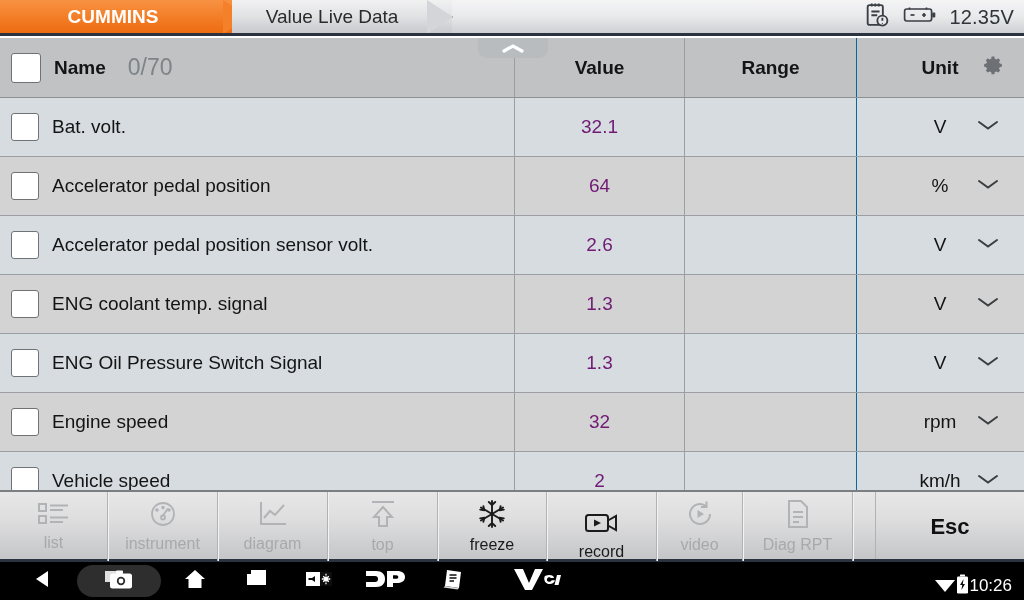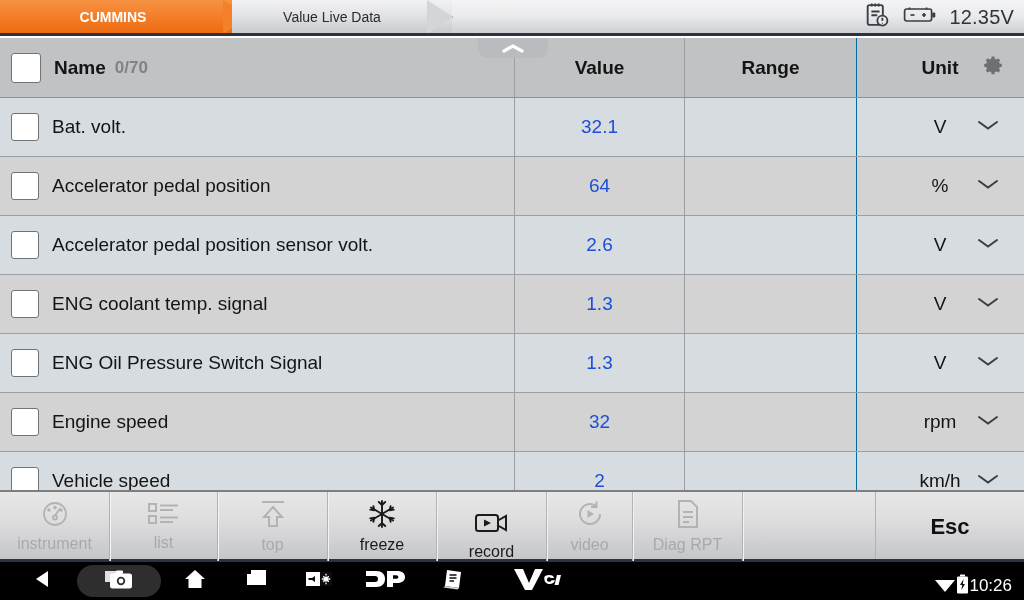--- a/index.html
+++ b/index.html
@@ -17,21 +17,21 @@
     background: linear-gradient(to bottom, #f4f4f5 0%, #e9eaec 45%, #c9cbcf 100%);
     overflow: hidden;
   }
   .topbar-underline {
     position: absolute; left: 0; top: 33px; width: 1024px; height: 5px;
     background: #2b3340;
   }
   .tab {
     position: absolute; top: 0; height: 34px;
     display: flex; align-items: center;
-    font-size: 14px;
+    font-size: 19px;
   }
   .tab-active {
     left: 0; width: 248px;
     background: linear-gradient(to bottom,#f79243 0%, #f4802a 45%, #ec6a10 100%);
     color: #ffffff; font-weight: bold;
     justify-content: center;
     padding-right: 22px;
   }
   .tab-active::after {
     content: ""; position: absolute; right: -1px; top: 0;
@@ -90,23 +90,23 @@
   .c-unit  { width: 166px; display: flex; align-items: center; justify-content: center;
              position: relative; }
 
   .chk {
     width: 28px; height: 28px; background: #ffffff;
     border: 1px solid #6f7376; border-radius: 3px; flex: 0 0 auto;
   }
   .row.header .chk { width: 30px; height: 30px; }
   .name-text { margin-left: 13px; font-size: 19px; color: #141414; white-space: nowrap; }
   .row.header .name-text { font-weight: bold; font-size: 19px; }
-  .name-count { margin-left: 9px; font-size: 17px; color: #7e8388; font-weight: bold; }
+  .name-count { margin-left: 22px; font-size: 23px; color: #7e8388; font-weight: normal; }
   .col-head { font-size: 19px; font-weight: bold; color: #141414; }
-  .val-text { font-size: 19px; color: #1d4ed8; }
+  .val-text { font-size: 19px; color: #701a75; }
   .unit-text { font-size: 19px; color: #141414; }
   .chev-cell { position: absolute; right: 22px; top: 50%; transform: translateY(-50%); }
   .gear-cell { position: absolute; right: 18px; top: 50%; transform: translateY(-50%); }
 
   
   .collapse-handle {
     position: absolute; left: 478px; top: 38px; width: 70px; height: 20px;
     background: #b9bcbf; border-radius: 0 0 9px 9px;
     display: flex; align-items: flex-start; justify-content: center;
     z-index: 5; padding-top: 3px;
@@ -356,38 +356,45 @@
             <span class="chev-cell"><svg width="26" height="15" viewBox="0 0 26 15" fill="none" stroke="#3b3f42" stroke-width="2" stroke-linecap="round">
                 <path d="M4 4.5 L13 11 L22 4.5"></path>
               </svg></span>
           </div>
         </div>
       </div>
   </div>
 
   <div class="toolbar">
     <div id="toolbar-container" style="display:flex;">
+        <div class="tb-btn disabled" style="width: 108px;">
+          <span><svg width="34" height="26" viewBox="0 0 34 26" fill="none" stroke="#b1b3b6" stroke-width="2">
+              <rect x="2" y="3" width="7" height="7"></rect>
+              <rect x="2" y="15" width="7" height="7"></rect>
+              <path d="M13 4.5h18M13 9h13M13 16.5h18M13 21h13"></path>
+            </svg></span>
+          <span class="tb-label">list</span>
+        </div>
         <div class="tb-btn disabled" style="width: 110px;">
           <span><svg width="32" height="28" viewBox="0 0 32 28" fill="none" stroke="#b1b3b6" stroke-width="1.8">
               <circle cx="16" cy="14" r="11"></circle>
               <circle cx="16" cy="17.5" r="2"></circle>
               <path d="M16 15.5 L21 8.5"></path>
               <circle cx="10" cy="10" r=".9" fill="#b1b3b6"></circle>
               <circle cx="16" cy="7.5" r=".9" fill="#b1b3b6"></circle>
               <circle cx="22" cy="10" r=".9" fill="#b1b3b6"></circle>
             </svg></span>
           <span class="tb-label">instrument</span>
         </div>
-        <div class="tb-btn disabled" style="width: 108px;">
-          <span><svg width="34" height="26" viewBox="0 0 34 26" fill="none" stroke="#b1b3b6" stroke-width="2">
-              <rect x="2" y="3" width="7" height="7"></rect>
-              <rect x="2" y="15" width="7" height="7"></rect>
-              <path d="M13 4.5h18M13 9h13M13 16.5h18M13 21h13"></path>
-            </svg></span>
-          <span class="tb-label">list</span>
+        <div class="tb-btn disabled" style="width: 110px;">
+          <span><svg width="32" height="28" viewBox="0 0 32 28" fill="none" stroke="#b1b3b6" stroke-width="2">
+              <path d="M4 2 L4 24 L29 24"></path>
+              <path d="M7 18 L13 11 L18 15 L27 5"></path>
+            </svg></span>
+          <span class="tb-label">diagram</span>
         </div>
         <div class="tb-btn disabled" style="width: 110px;">
           <span><svg width="30" height="30" viewBox="0 0 30 30" fill="none" stroke="#b1b3b6" stroke-width="2">
               <path d="M4 3 h22"></path>
               <path d="M15 8 L6 18 L11 18 L11 27 L19 27 L19 18 L24 18 Z"></path>
             </svg></span>
           <span class="tb-label">top</span>
         </div>
         <div class="tb-btn enabled" style="width: 109px;">
           <span><svg width="30" height="30" viewBox="0 0 30 30" fill="none" stroke="#1b1b1b" stroke-width="1.9" stroke-linecap="round">

